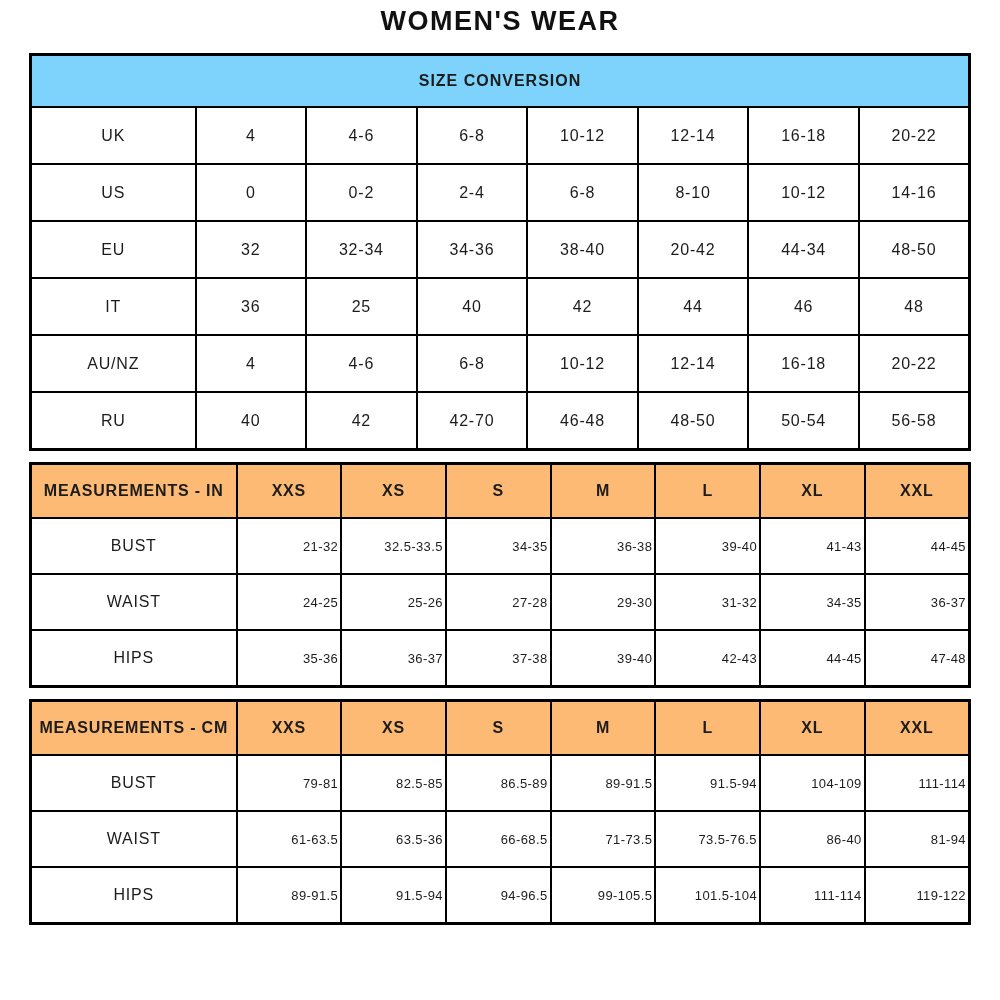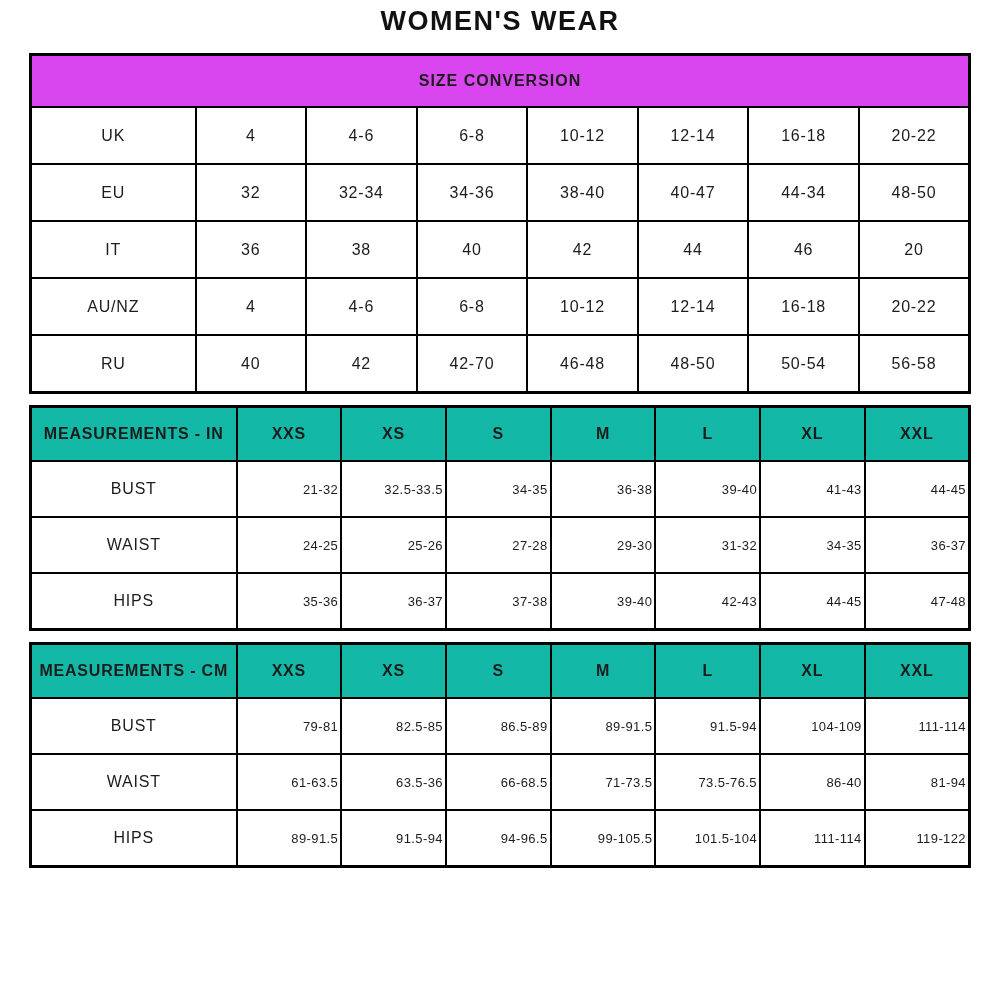--- a/index.html
+++ b/index.html
@@ -34,35 +34,35 @@
     border: 2px solid #000;
     text-align: center;
     vertical-align: middle;
     font-weight: normal;
     padding: 0 2px;
     overflow: hidden;
   }
   
   .t1 col.label-col { width: 165px; }
   .t1 .banner {
-    background: #d946ef;
+    background: #7dd3fc;
     height: 50px;
     font-weight: bold;
     font-size: 16px;
     letter-spacing: 1px;
   }
   .t1 th, .t1 td {
     height: 55px;
     font-size: 16px;
     letter-spacing: 0.8px;
   }
   
   .t2 col.label-col { width: 206px; }
   .t2 tr.head th {
-    background: #14b8a6;
+    background: #fdba74;
     font-weight: bold;
     height: 52px;
     font-size: 16px;
     letter-spacing: 0.8px;
     text-align: center;
   }
   .t2 th.row-label {
     font-size: 16px;
     letter-spacing: 0.8px;
     height: 54px;
@@ -97,38 +97,48 @@
           <th class="row-label">UK</th>
           <td class="value">4</td>
           <td class="value">4-6</td>
           <td class="value">6-8</td>
           <td class="value">10-12</td>
           <td class="value">12-14</td>
           <td class="value">16-18</td>
           <td class="value">20-22</td>
         </tr>
         <tr>
+          <th class="row-label">US</th>
+          <td class="value">0</td>
+          <td class="value">0-2</td>
+          <td class="value">2-4</td>
+          <td class="value">6-8</td>
+          <td class="value">8-10</td>
+          <td class="value">10-12</td>
+          <td class="value">14-16</td>
+        </tr>
+        <tr>
           <th class="row-label">EU</th>
           <td class="value">32</td>
           <td class="value">32-34</td>
           <td class="value">34-36</td>
           <td class="value">38-40</td>
-          <td class="value">40-47</td>
+          <td class="value">20-42</td>
           <td class="value">44-34</td>
           <td class="value">48-50</td>
         </tr>
         <tr>
           <th class="row-label">IT</th>
           <td class="value">36</td>
-          <td class="value">38</td>
+          <td class="value">25</td>
           <td class="value">40</td>
           <td class="value">42</td>
           <td class="value">44</td>
           <td class="value">46</td>
-          <td class="value">20</td>
+          <td class="value">48</td>
         </tr>
         <tr>
           <th class="row-label">AU/NZ</th>
           <td class="value">4</td>
           <td class="value">4-6</td>
           <td class="value">6-8</td>
           <td class="value">10-12</td>
           <td class="value">12-14</td>
           <td class="value">16-18</td>
           <td class="value">20-22</td>

